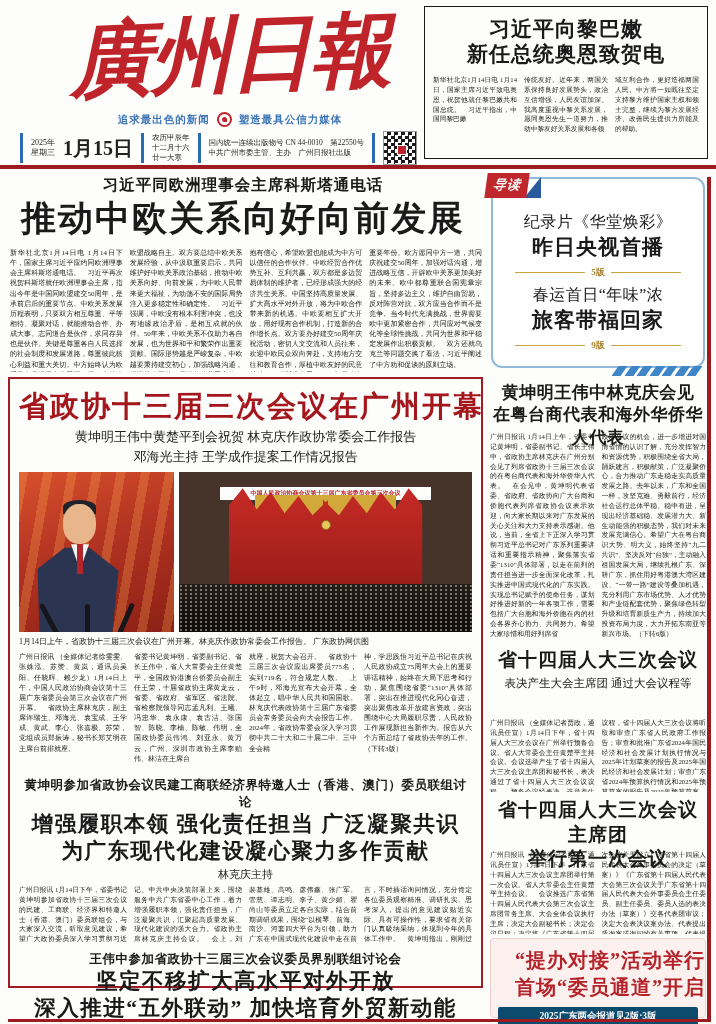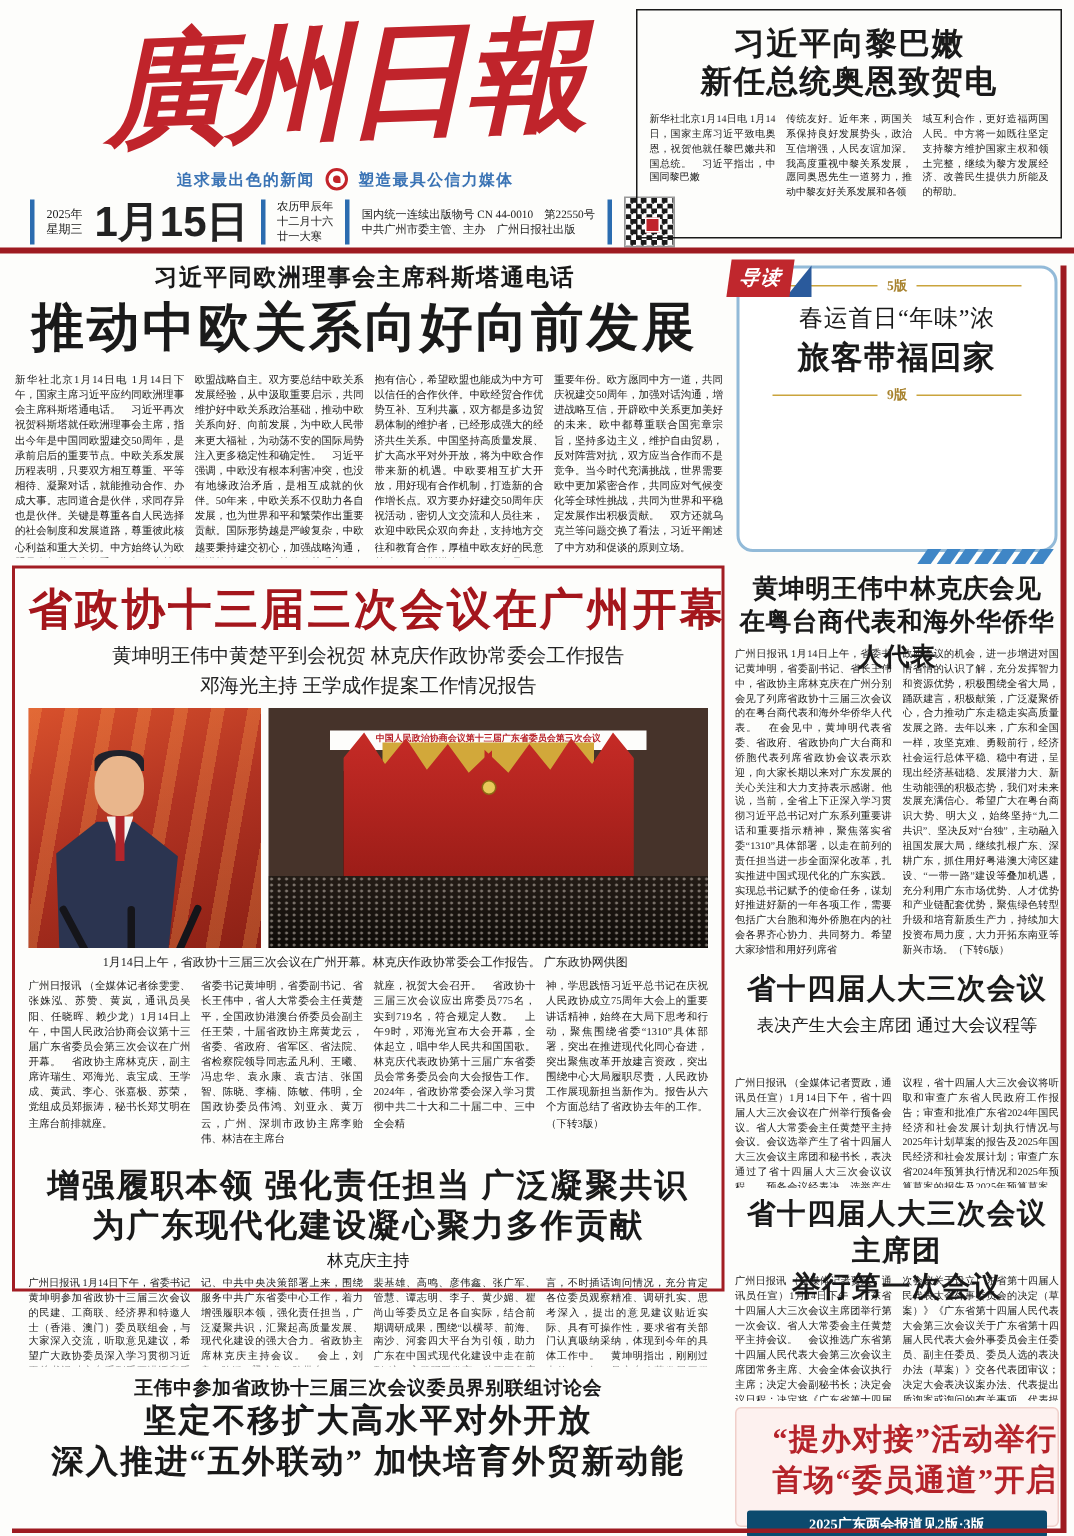--- a/index.html
+++ b/index.html
@@ -33,21 +33,21 @@
   .logo-circle::after{
     content:""; position:absolute; left:3px; top:3px; width:5px; height:5px;
     background:#c3242a; border-radius:50% 50% 0 50%;
   }
   .datebar {
     left:20px; top:130px; width:402px; height:36px;
     display:flex; align-items:center; gap:8px; color:#222;
   }
   .vsep { width:3px; height:30px; background:#2b6cb0; flex:0 0 auto; }
   .d-small { font-size:8px; line-height:1.3; white-space:nowrap; }
-  .d-big { font-size:28px; font-weight:bold; font-family:Liberation Sans, sans-serif; white-space:nowrap; }
+  .d-big { font-size:20px; font-weight:bold; font-family:Liberation Serif, serif; white-space:nowrap; }
   .d-tiny { font-size:7.5px; line-height:1.3; white-space:nowrap; }
   .qr {
     width:34px; height:34px; flex:0 0 auto; border:1px solid #999;
     background:repeating-conic-gradient(#1b1b1b 0% 25%, #ffffff 0% 50%);
     background-size:7px 7px; position:relative;
   }
   .qr::after{ content:""; position:absolute; left:13px; top:13px; width:8px; height:8px;
     background:#c0242b; border:1px solid #fff; }
   
   .topright {
@@ -76,21 +76,21 @@
   .daodu-item { text-align:center; line-height:1.35; }
   .dd1 { font-size:16px; letter-spacing:.5px; }
   .dd2 { font-size:21px; font-weight:bold; letter-spacing:1px; }
   .pagetag { display:flex; align-items:center; gap:6px; margin:5px 22px; }
   .pagetag .bar { flex:1; border-top:1.5px solid #caa43c; }
   .pagetag .pg { color:#a8832f; font-size:9px; font-weight:bold; white-space:nowrap;text-align:center; }
   .stripes { position:absolute; right:4px; bottom:-10px; display:flex; gap:3.5px; }
   .stripe { width:9px; height:10px; background:#3f86c6; transform:skewX(-35deg); }
   
   .leftbox {
-    left:8px; top:377px; width:475px; height:484px;
+    left:8px; top:377px; width:475px; height:611px;
     border:2.5px solid #a21d23; padding:8px 9px 4px 9px; background:#fdfdfb;
   }
   .sec1-head { font-size:29px; font-weight:900; color:#a4161c; letter-spacing:2px; white-space:nowrap; }
   .sec-sub { font-size:13px; line-height:1.55; color:#222; }
   .photos { margin-top:5px; display:flex; gap:5px; height:160px; }
   .photo { position:relative; overflow:hidden; }
   .photo-left { width:155px; background:linear-gradient(160deg,#d8512c,#b23322 45%,#8c2015); }
   .photo-left .curtain { position:absolute; inset:0;
     background:repeating-linear-gradient(100deg, rgba(255,170,80,.28) 0 9px, transparent 9px 24px); }
   .suit { position:absolute; bottom:0; left:6px; width:104px; height:96px; background:#2b3450;
@@ -111,21 +111,21 @@
     background:linear-gradient(180deg,#c62b26,#9c1d18);
     clip-path:polygon(0 18%,14% 0,28% 22%,42% 4%,56% 26%,70% 8%,84% 28%,100% 12%,100% 100%,0 100%); }
   .pr-emblem { position:absolute; left:calc(50% - 5px); top:30%; width:10px; height:10px;
     background:#e8c85a; border-radius:50%; border:1px solid #8c6a14; }
   .pr-aud { position:absolute; left:0; right:0; bottom:0; height:30%;
     background:linear-gradient(180deg,#241c16,#0e0b08),
     radial-gradient(circle at 2px 2px,#000 1px,transparent 1.4px); }
   .pr-aud::after { content:""; position:absolute; inset:0;
     background-image:radial-gradient(circle at 2px 2px, rgba(200,190,180,.55) .8px, transparent 1.2px);
     background-size:5px 4px; }
-  .caption { font-size:8px; color:#222; text-align:center; margin:4px 4px 5px 0; }
+  .caption { font-size:8px; color:#222; text-align:left; margin:4px 4px 5px 0; }
   .body-sm { font-size:7px; }
   .body-xs { font-size:6.8px; }
   .kicker2 { font-size:12.5px; font-weight:bold; letter-spacing:.5px; }
   .head2 { font-size:21.5px; font-weight:900; letter-spacing:1.5px; line-height:1.25; white-space:nowrap; }
   .byline { font-size:11px; margin-top:2px; }
   
   .rcol { left:490px; width:216px; }
   .r-head { font-size:17px; font-weight:900; line-height:1.32; letter-spacing:.5px; }
   .r-head-lg { font-size:19px; font-weight:900; line-height:1.3; letter-spacing:1px; }
   .r-sub { font-size:11.5px; }
@@ -195,20 +195,24 @@
     <div class="col">新华社北京1月14日电 1月14日下午，国家主席习近平应约同欧洲理事会主席科斯塔通电话。　习近平再次祝贺科斯塔就任欧洲理事会主席，指出今年是中国同欧盟建交50周年，是承前启后的重要节点。中欧关系发展历程表明，只要双方相互尊重、平等相待、凝聚对话，就能推动合作、办成大事。志同道合是伙伴，求同存异也是伙伴。关键是尊重各自人民选择的社会制度和发展道路，尊重彼此核心利益和重大关切。中方始终认为欧盟是多极世界中的重要一极，支持欧洲一体化和</div>
     <div class="col">欧盟战略自主。双方要总结中欧关系发展经验，从中汲取重要启示，共同维护好中欧关系政治基础，推动中欧关系向好、向前发展，为中欧人民带来更大福祉，为动荡不安的国际局势注入更多稳定性和确定性。　习近平强调，中欧没有根本利害冲突，也没有地缘政治矛盾，是相互成就的伙伴。50年来，中欧关系不仅助力各自发展，也为世界和平和繁荣作出重要贡献。国际形势越是严峻复杂，中欧越要秉持建交初心，加强战略沟通，增进战略互信，坚持伙伴关系定位。中国对欧盟</div>
     <div class="col">抱有信心，希望欧盟也能成为中方可以信任的合作伙伴。中欧经贸合作优势互补、互利共赢，双方都是多边贸易体制的维护者，已经形成强大的经济共生关系。中国坚持高质量发展、扩大高水平对外开放，将为中欧合作带来新的机遇。中欧要相互扩大开放，用好现有合作机制，打造新的合作增长点。双方要办好建交50周年庆祝活动，密切人文交流和人员往来，欢迎中欧民众双向奔赴，支持地方交往和教育合作，厚植中欧友好的民意基础。　科斯塔表示，2025年是欧中关系的</div>
     <div class="col">重要年份。欧方愿同中方一道，共同庆祝建交50周年，加强对话沟通，增进战略互信，开辟欧中关系更加美好的未来。欧中都尊重联合国宪章宗旨，坚持多边主义，维护自由贸易，反对阵营对抗，双方应当合作而不是竞争。当今时代充满挑战，世界需要欧中更加紧密合作，共同应对气候变化等全球性挑战，共同为世界和平稳定发展作出积极贡献。　双方还就乌克兰等问题交换了看法，习近平阐述了中方劝和促谈的原则立场。</div>
   </div>
 
   <div class="abs daodu">
     <div class="daodu-badge">
       <span class="badge-red">导读</span>
       <span class="badge-tri"></span>
+    </div>
+    <div class="daodu-item" style="margin-top:32px;">
+      <div class="dd1">纪录片《华堂焕彩》</div>
+      <div class="dd2">昨日央视首播</div>
     </div>
     <div class="pagetag">
       <span class="bar"></span>
       <span class="pg">5版</span>
       <span class="bar"></span>
     </div>
     <div class="daodu-item">
       <div class="dd1">春运首日“年味”浓</div>
       <div class="dd2">旅客带福回家</div>
     </div>
@@ -260,20 +264,21 @@
     <div class="caption">1月14日上午，省政协十三届三次会议在广州开幕。林克庆作政协常委会工作报告。 广东政协网供图</div>
 
     <div class="cols body-sm" style="height:118px;">
       <div class="col">广州日报讯 （全媒体记者徐雯雯、张姝泓、苏赞、黄岚，通讯员吴阳、任晓晖、赖少龙）1月14日上午，中国人民政治协商会议第十三届广东省委员会第三次会议在广州开幕。　省政协主席林克庆，副主席许瑞生、邓海光、袁宝成、王学成、黄武、李心、张嘉极、苏荣，党组成员郑振涛，秘书长郑艾明在主席台前排就座。</div>
       <div class="col">省委书记黄坤明，省委副书记、省长王伟中，省人大常委会主任黄楚平，全国政协港澳台侨委员会副主任王荣，十届省政协主席黄龙云，省委、省政府、省军区、省法院、省检察院领导同志孟凡利、王曦、冯忠华、袁永康、袁古洁、张国智、陈晓、李楠、陈敏、伟明，全国政协委员伟鸿、刘亚永、黄万云，广州、深圳市政协主席李贻伟、林洁在主席台</div>
       <div class="col">就座，祝贺大会召开。　省政协十三届三次会议应出席委员775名，实到719名，符合规定人数。　上午9时，邓海光宣布大会开幕，全体起立，唱中华人民共和国国歌。　林克庆代表政协第十三届广东省委员会常务委员会向大会报告工作。2024年，省政协常委会深入学习贯彻中共二十大和二十届二中、三中全会精</div>
       <div class="col">神，学思践悟习近平总书记在庆祝人民政协成立75周年大会上的重要讲话精神，始终在大局下思考和行动，聚焦围绕省委“1310”具体部署，突出在推进现代化同心奋进，突出聚焦改革开放建言资政，突出围绕中心大局履职尽责，人民政协工作展现新担当新作为。报告从六个方面总结了省政协去年的工作。（下转3版）</div>
     </div>
 
     <div class="ctr" style="margin-top:7px;">
+      <div class="kicker2">黄坤明参加省政协会议民建工商联经济界特邀人士（香港、澳门）委员联组讨论</div>
       <div class="head2">增强履职本领  强化责任担当  广泛凝聚共识</div>
       <div class="head2">为广东现代化建设凝心聚力多作贡献</div>
       <div class="byline">林克庆主持</div>
     </div>
     <div class="cols body-xs" style="height:60px; margin-top:3px;">
       <div class="col">广州日报讯 1月14日下午，省委书记黄坤明参加省政协十三届三次会议的民建、工商联、经济界和特邀人士（香港、澳门）委员联组会，与大家深入交流，听取意见建议，希望广大政协委员深入学习贯彻习近平总书记对广东系列重要讲话和重要指示精神，切实把思想和行动统一到总书</div>
       <div class="col">记、中共中央决策部署上来，围绕服务中共广东省委中心工作，着力增强履职本领，强化责任担当，广泛凝聚共识，汇聚起高质量发展、现代化建设的强大合力。省政协主席林克庆主持会议。　会上，刘良、陈娇、梁广华、陈带东、</div>
       <div class="col">裴基雄、高鸣、彦伟鑫、张广军、管慧、谭志明、李子、黄少媚、瞿尚山等委员立足各自实际，结合前期调研成果，围绕“以横琴、前海、南沙、河套四大平台为引领，助力广东在中国式现代化建设中走在前列”这一主题踊跃发言，从不同角度分享认识体会，分析问题不足，提出意见建议。黄坤明认真听取发</div>
       <div class="col">言，不时插话询问情况，充分肯定各位委员观察精准、调研扎实、思考深入，提出的意见建议贴近实际、具有可操作性，要求省有关部门认真吸纳采纳，体现到今年的具体工作中。　黄坤明指出，刚刚过去的2024年，是广东改革发展历程上具有重要意义的一年。（下转3版）</div>
     </div>

